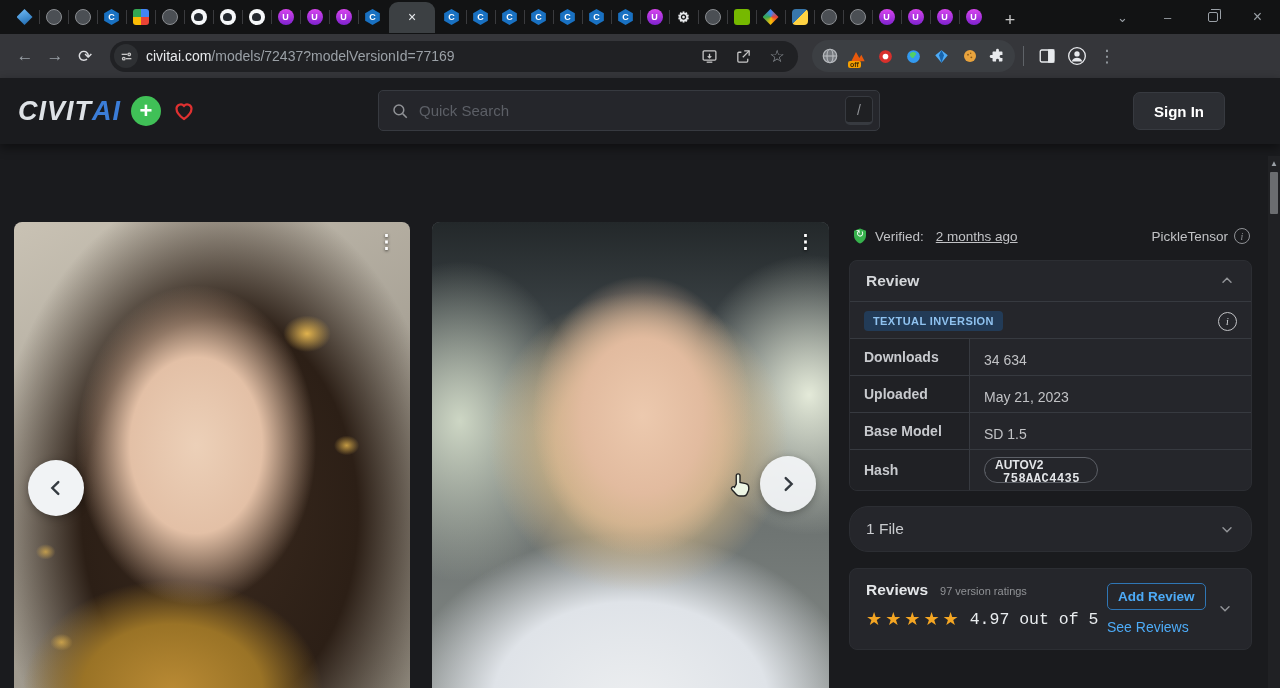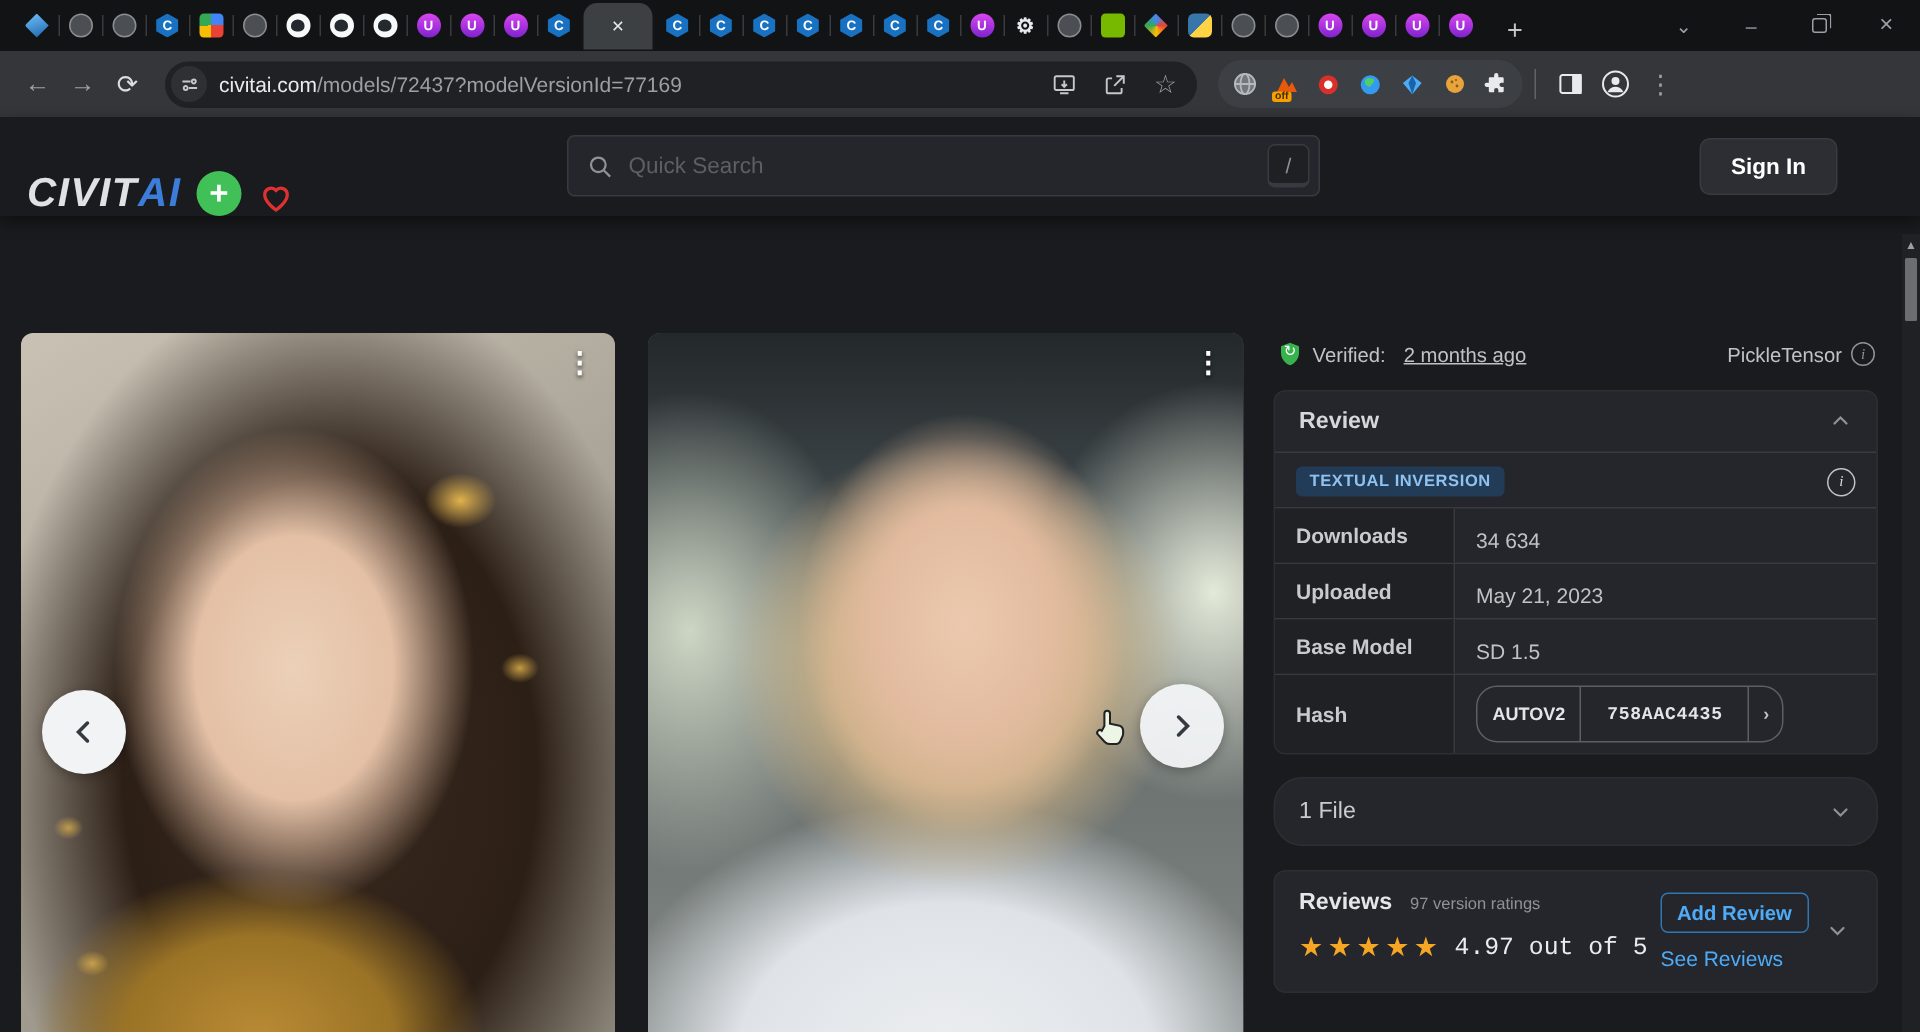--- a/index.html
+++ b/index.html
@@ -43,21 +43,21 @@
   .url-text { margin-left:8px; font-size:14px; color:#9aa0a6; white-space:nowrap; flex:1; }
   .url-text b { color:#e8eaed; font-weight:normal; }
   .omni-icons { display:flex; align-items:center; gap:4px; }
   .ext-cluster { margin-left:14px; height:32px; border-radius:16px; background:#3c3f43; display:flex; align-items:center; padding:0 8px; gap:9px; }
   .ext-ic { width:19px; height:19px; display:flex; align-items:center; justify-content:center; cursor:pointer; position:relative; }
   .tb-divider { width:1px; height:20px; background:#5f6368; margin:0 8px; }
   .offbadge { position:absolute; bottom:-2px; left:0; background:#f59f00; color:#442c00; font-size:7px; font-weight:bold; padding:0 2px; border-radius:2px; }
 
   
   .page { position:relative; height:610px; background:#1A1B1E; }
-  .site-header { height:66px; display:flex; align-items:flex-end; padding:0 18px; position:relative;
+  .site-header { height:66px; display:flex; align-items:center; padding:0 18px; position:relative;
     box-shadow:0 4px 10px rgba(0,0,0,.45); }
   .logo { font-weight:800; font-size:27px; letter-spacing:1px; display:flex; align-items:center; cursor:pointer; }
   .logo .p1 { color:#dee2e6; font-style:italic; }
   .logo .p2 { color:#3b7dd8; font-style:italic; }
   .logo-plus { width:30px; height:30px; border-radius:50%; background:#40c057; color:#fff; font-size:22px; font-weight:bold;
     display:flex; align-items:center; justify-content:center; margin-left:10px; cursor:pointer; }
   .logo-heart { margin-left:10px; cursor:pointer; display:flex; }
   .searchbar { position:absolute; left:378px; top:12px; width:502px; height:41px; background:#25262b;
     border:1px solid #373A40; border-radius:5px; display:flex; align-items:center; padding:0 6px 0 12px; }
   .searchbar input { flex:1; background:transparent; border:none; outline:none; color:#c1c2c5; font-size:15px; margin-left:10px;
@@ -120,21 +120,21 @@
   .panel-title { font-size:15.5px; color:#d5d7da; font-weight:bold; }
   .chev { color:#909296; display:flex; }
   .drow { display:flex; border-top:1px solid #373A40; min-height:37px; }
   .dlabel { width:120px; flex:0 0 120px; padding:9px 14px; font-size:14px; font-weight:bold; color:#c8cace;
     background:#202125; border-right:1px solid #373A40; display:flex; align-items:center; }
   .dvalue { flex:1; padding:7px 14px; font-size:14px; color:#c1c2c5; display:flex; align-items:flex-end; }
   .badge-blue { background:rgba(28,100,170,.35); color:#8fc2ef; font-size:11px; font-weight:bold; letter-spacing:.4px;
     padding:4px 9px; border-radius:4px; }
   .badge-purple { background:#6741d9; color:#f3f0ff; font-size:11px; font-weight:bold; letter-spacing:.4px;
     padding:4px 8px; border-radius:4px; display:inline-flex; align-items:center; gap:6px; cursor:pointer; }
-  .hash-pill { display:inline-flex; align-items:stretch; border:1px solid #5c5f66; border-radius:14px; overflow:hidden; height:38px; cursor:pointer; }
+  .hash-pill { display:inline-flex; align-items:stretch; border:1px solid #5c5f66; border-radius:14px; overflow:hidden; height:26px; cursor:pointer;flex-direction:column; }
   .hash-seg { display:flex; align-items:center; padding:0 10px; font-size:12px; font-weight:bold; color:#e3e5e8; }
   .hash-seg + .hash-seg { border-left:1px solid #5c5f66; }
   .hash-mono { font-family:"Liberation Mono", monospace; letter-spacing:.5px; min-width:112px; justify-content:center; }
   .hash-go { color:#c1c2c5; font-size:12px; padding:0 9px; }
 
   .reviews-body { padding:12px 16px 14px; display:flex; }
   .rev-left { flex:1; }
   .rev-line1 { display:flex; align-items:baseline; gap:12px; }
   .rev-title { font-size:15.5px; color:#e4e6e9; font-weight:bold; }
   .rev-sub { font-size:11px; color:#909296; }

